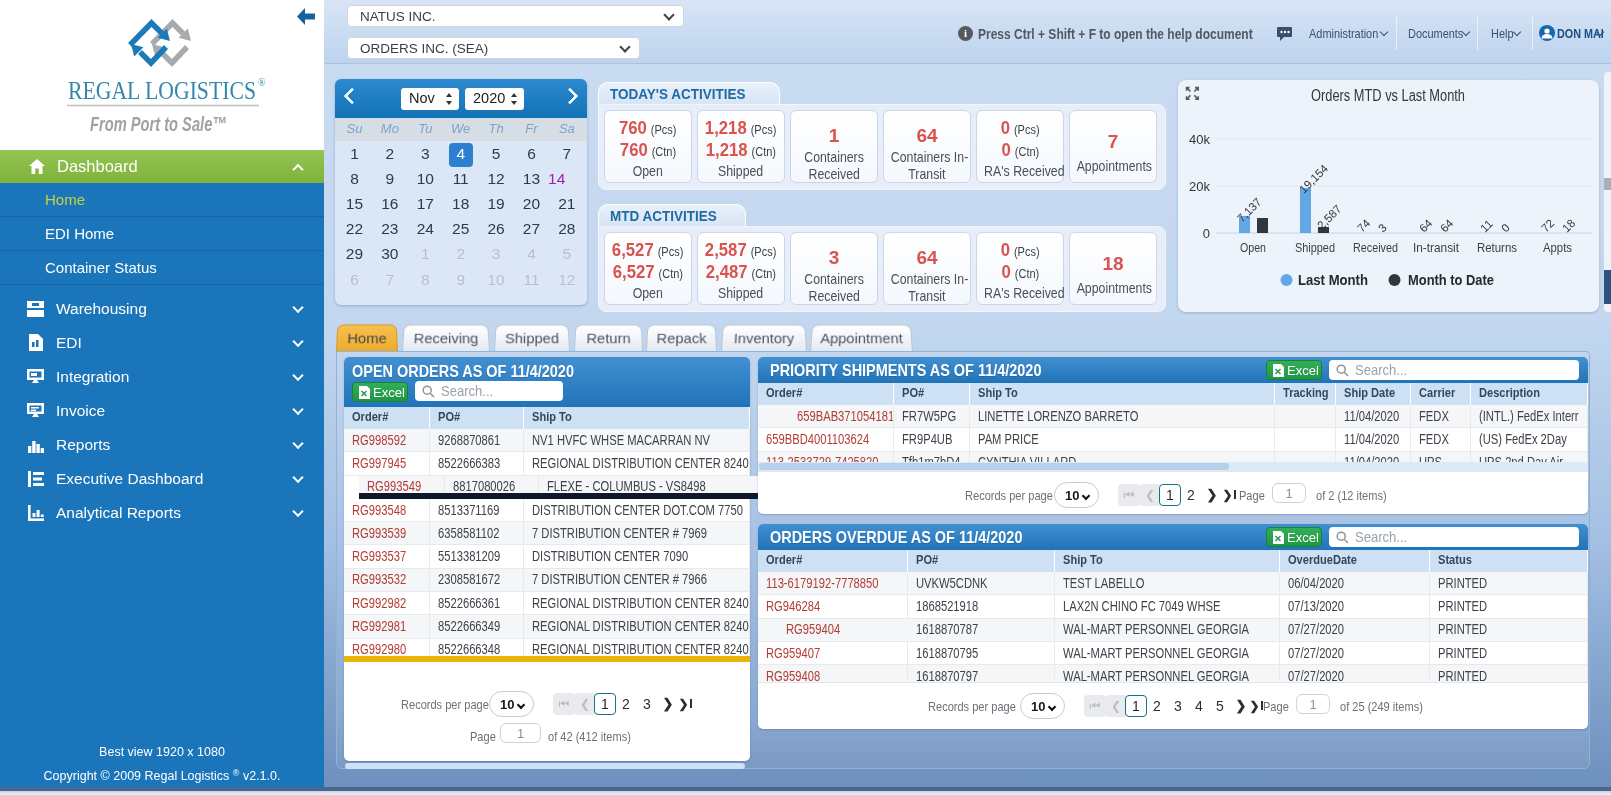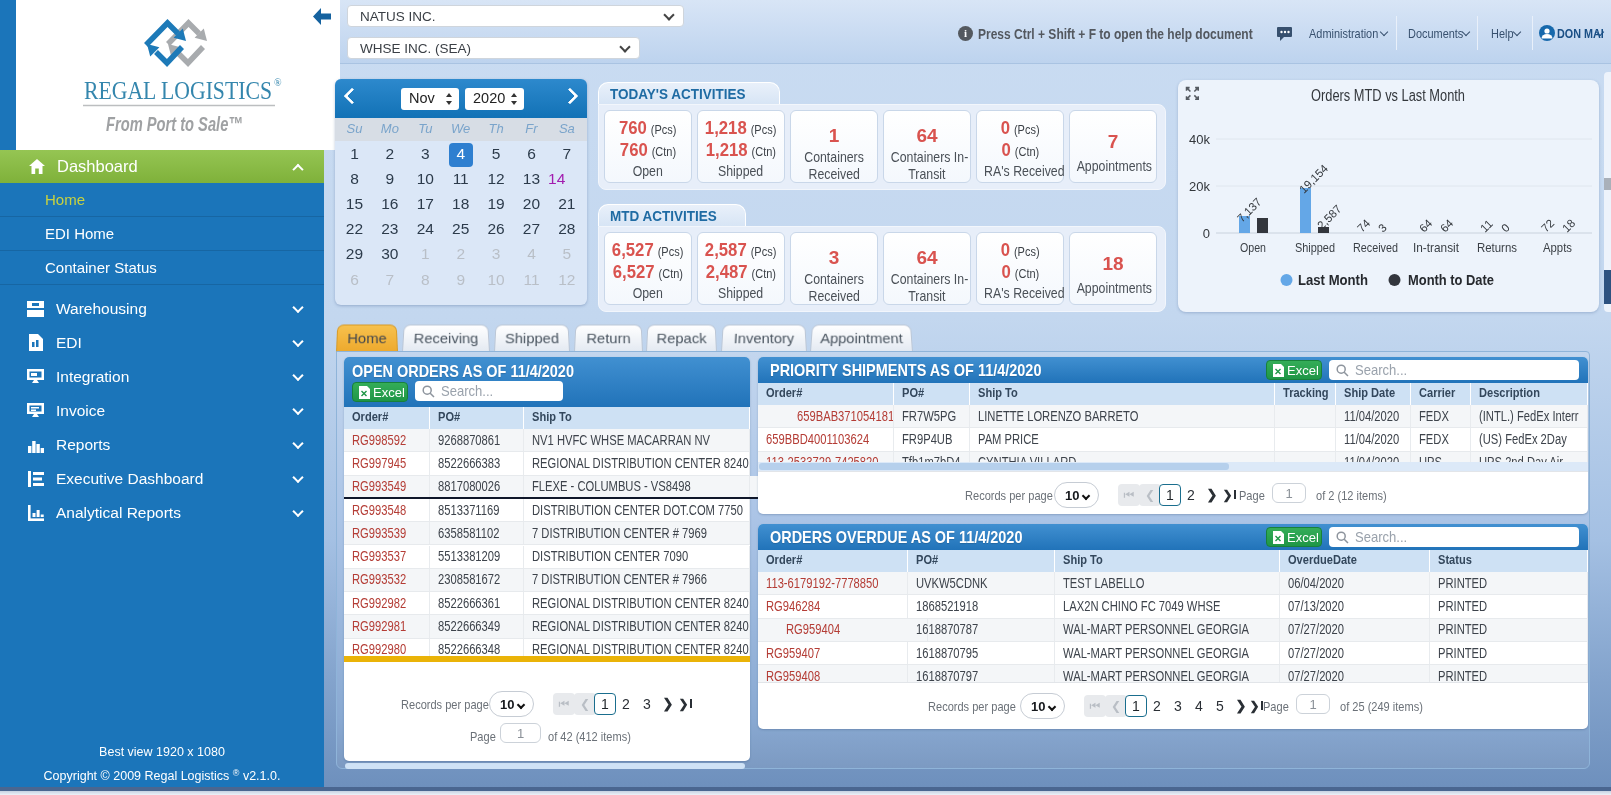--- a/index.html
+++ b/index.html
@@ -10,21 +10,21 @@
 .condc { display:inline-block; transform:scaleX(0.8); transform-origin:50% 50%; white-space:nowrap; }
 
 
 #mainbg { left:324px; top:0; width:1287px; height:795px; background:linear-gradient(180deg,#cadcf2 0%,#c3d7ef 40%,#a4c0e3 68%,#84a4cd 85%,#6e90bd 99%); }
 #topbar { left:324px; top:0; width:1287px; height:64px; background:linear-gradient(180deg,#d8e5f6,#bdd3ee); border-bottom:1px solid #a9c3e2; }
 #botstrip { left:0; top:787px; width:1611px; height:4px; background:#4a6690; }
 #botstrip2 { left:0; top:791px; width:1611px; height:4px; background:linear-gradient(180deg,#c6d2e2,#eef2f8); }
 
 
 #sidebar { left:0; top:0; width:324px; height:788px; background:#1b75ba; }
-#sidelogo { left:16px; top:0; width:324px; height:150px; background:#fff; }
+#sidelogo { left:0; top:0; width:324px; height:150px; background:#fff; }
 #dashbar { left:0; top:150px; width:324px; height:33px; background:linear-gradient(180deg,#95c553,#7fb13a); color:#fff; font-size:16.5px; line-height:33px; }
 .smenu { left:0; width:324px; height:33px; color:#fff; font-size:15px; line-height:32px; border-bottom:1px solid rgba(0,0,0,0.12); }
 .mmenu { left:0; width:324px; height:34px; color:#fff; font-size:15.5px; line-height:34px; }
 .mchev { position:absolute; right:22px; top:50%; width:8px; height:8px; border-right:2px solid #fff; border-bottom:2px solid #fff; transform:translateY(-70%) rotate(45deg); }
 #sidefoot { left:0; top:745px; width:324px; text-align:center; color:#fff; font-size:12.5px; }
 
 
 #cal { left:335px; top:79px; width:252px; height:226px; background:#dbe7f7; border-radius:6px; box-shadow:0 1px 3px rgba(60,90,140,0.35); overflow:hidden; }
 #calhead { position:absolute; left:0; top:0; width:252px; height:39px; background:linear-gradient(180deg,#2d89cd,#1272b6); }
 #caldays { position:absolute; left:0; top:39px; width:252px; height:23px; background:#d7dde5; color:#7aa4cb; font-size:13px; font-style:italic; }
@@ -70,21 +70,21 @@
 </style>
 </head>
 <body>
 <div class="abs" id="mainbg"></div>
 <div class="abs" id="topbar"></div>
 <div class="abs" style="left:347px;top:5px;width:337px;height:22px;background:#fff;border:1px solid #cfd5dc;border-radius:4px;">
   <span style="position:absolute;left:12px;top:3px;font-size:13.5px;color:#3a3f45;">NATUS INC.</span>
   <span style="position:absolute;right:10px;top:5px;width:8px;height:8px;border-right:2px solid #444;border-bottom:2px solid #444;transform:rotate(45deg);"></span>
 </div>
 <div class="abs" style="left:347px;top:37px;width:293px;height:22px;background:#fff;border:1px solid #cfd5dc;border-radius:4px;">
-  <span style="position:absolute;left:12px;top:3px;font-size:13.5px;color:#3a3f45;">WHSE INC. (SEA)</span>
+  <span style="position:absolute;left:12px;top:3px;font-size:13.5px;color:#3a3f45;">ORDERS INC. (SEA)</span>
   <span style="position:absolute;right:10px;top:5px;width:8px;height:8px;border-right:2px solid #444;border-bottom:2px solid #444;transform:rotate(45deg);"></span>
 </div>
 <div class="abs" style="left:958px;top:26px;width:15px;height:15px;border-radius:50%;background:#54595f;color:#fff;font-size:11px;font-weight:bold;text-align:center;line-height:15px;font-family:'Liberation Serif',serif;">i</div>
 <div class="abs" style="left:978px;top:25px;font-size:15px;font-weight:bold;color:#53585f;"><span class="cond" style="transform:scaleX(0.8);">Press Ctrl + Shift + F to open the help document</span></div>
 <svg class="abs" style="left:1277px;top:27px;" width="19" height="15" viewBox="0 0 19 15">
     <path d="M1 0 h13 a1 1 0 0 1 1 1 v8 a1 1 0 0 1 -1 1 h-7 l-4 4 v-4 h-2 a1 1 0 0 1 -1 -1 v-8 a1 1 0 0 1 1 -1 z" fill="#37506e"></path>
     <circle cx="4.5" cy="5" r="1.2" fill="#fff"></circle>
     <circle cx="8" cy="5" r="1.2" fill="#fff"></circle>
     <circle cx="11.5" cy="5" r="1.2" fill="#fff"></circle>
   </svg>
@@ -463,21 +463,21 @@
         <div class="tcell" style="left:0px;width:86px;">
           <span style="position:absolute;left:8px;top:2.6500000000000004px;"><span class="cond red" style="transform:scaleX(0.8);">RG997945</span></span>
         </div>
         <div class="tcell" style="left:86px;width:94px;">
           <span style="position:absolute;left:8px;top:2.6500000000000004px;"><span class="cond" style="transform:scaleX(0.8);">8522666383</span></span>
         </div>
         <div class="tcell" style="left:180px;width:226px;">
           <span style="position:absolute;left:8px;top:2.6500000000000004px;"><span class="cond" style="transform:scaleX(0.8);">REGIONAL DISTRIBUTION CENTER 8240</span></span>
         </div>
       </div>
-      <div class="trow" style="left:0;top:118.6px;width:440px;height:23.3px;background:#f4f6f8;border-bottom:2px solid #0f172a;">
+      <div class="trow" style="left:15px;top:118.6px;width:440px;height:23.3px;background:#f4f6f8;border-bottom:6px solid #0f172a;">
         <div class="tcell" style="left:0px;width:86px;">
           <span style="position:absolute;left:8px;top:2.6500000000000004px;"><span class="cond red" style="transform:scaleX(0.8);">RG993549</span></span>
         </div>
         <div class="tcell" style="left:86px;width:94px;">
           <span style="position:absolute;left:8px;top:2.6500000000000004px;"><span class="cond" style="transform:scaleX(0.8);">8817080026</span></span>
         </div>
         <div class="tcell" style="left:180px;width:226px;">
           <span style="position:absolute;left:8px;top:2.6500000000000004px;"><span class="cond" style="transform:scaleX(0.8);">FLEXE - COLUMBUS - VS8498</span></span>
         </div>
       </div>

